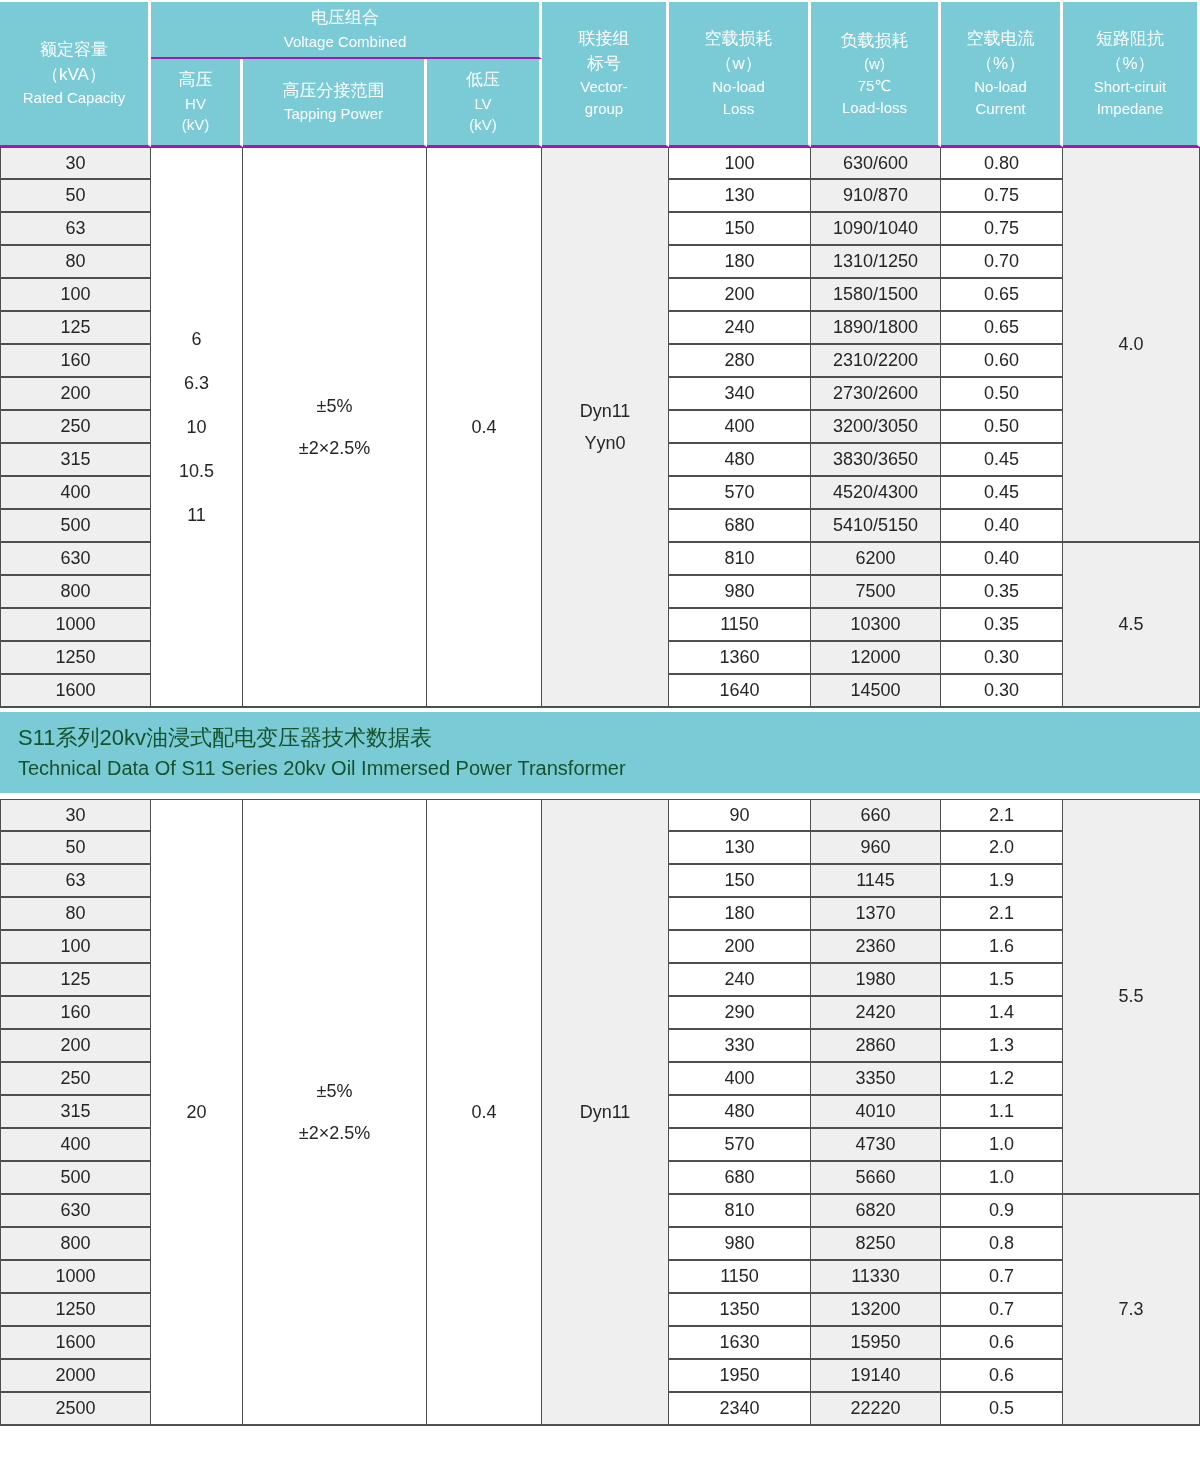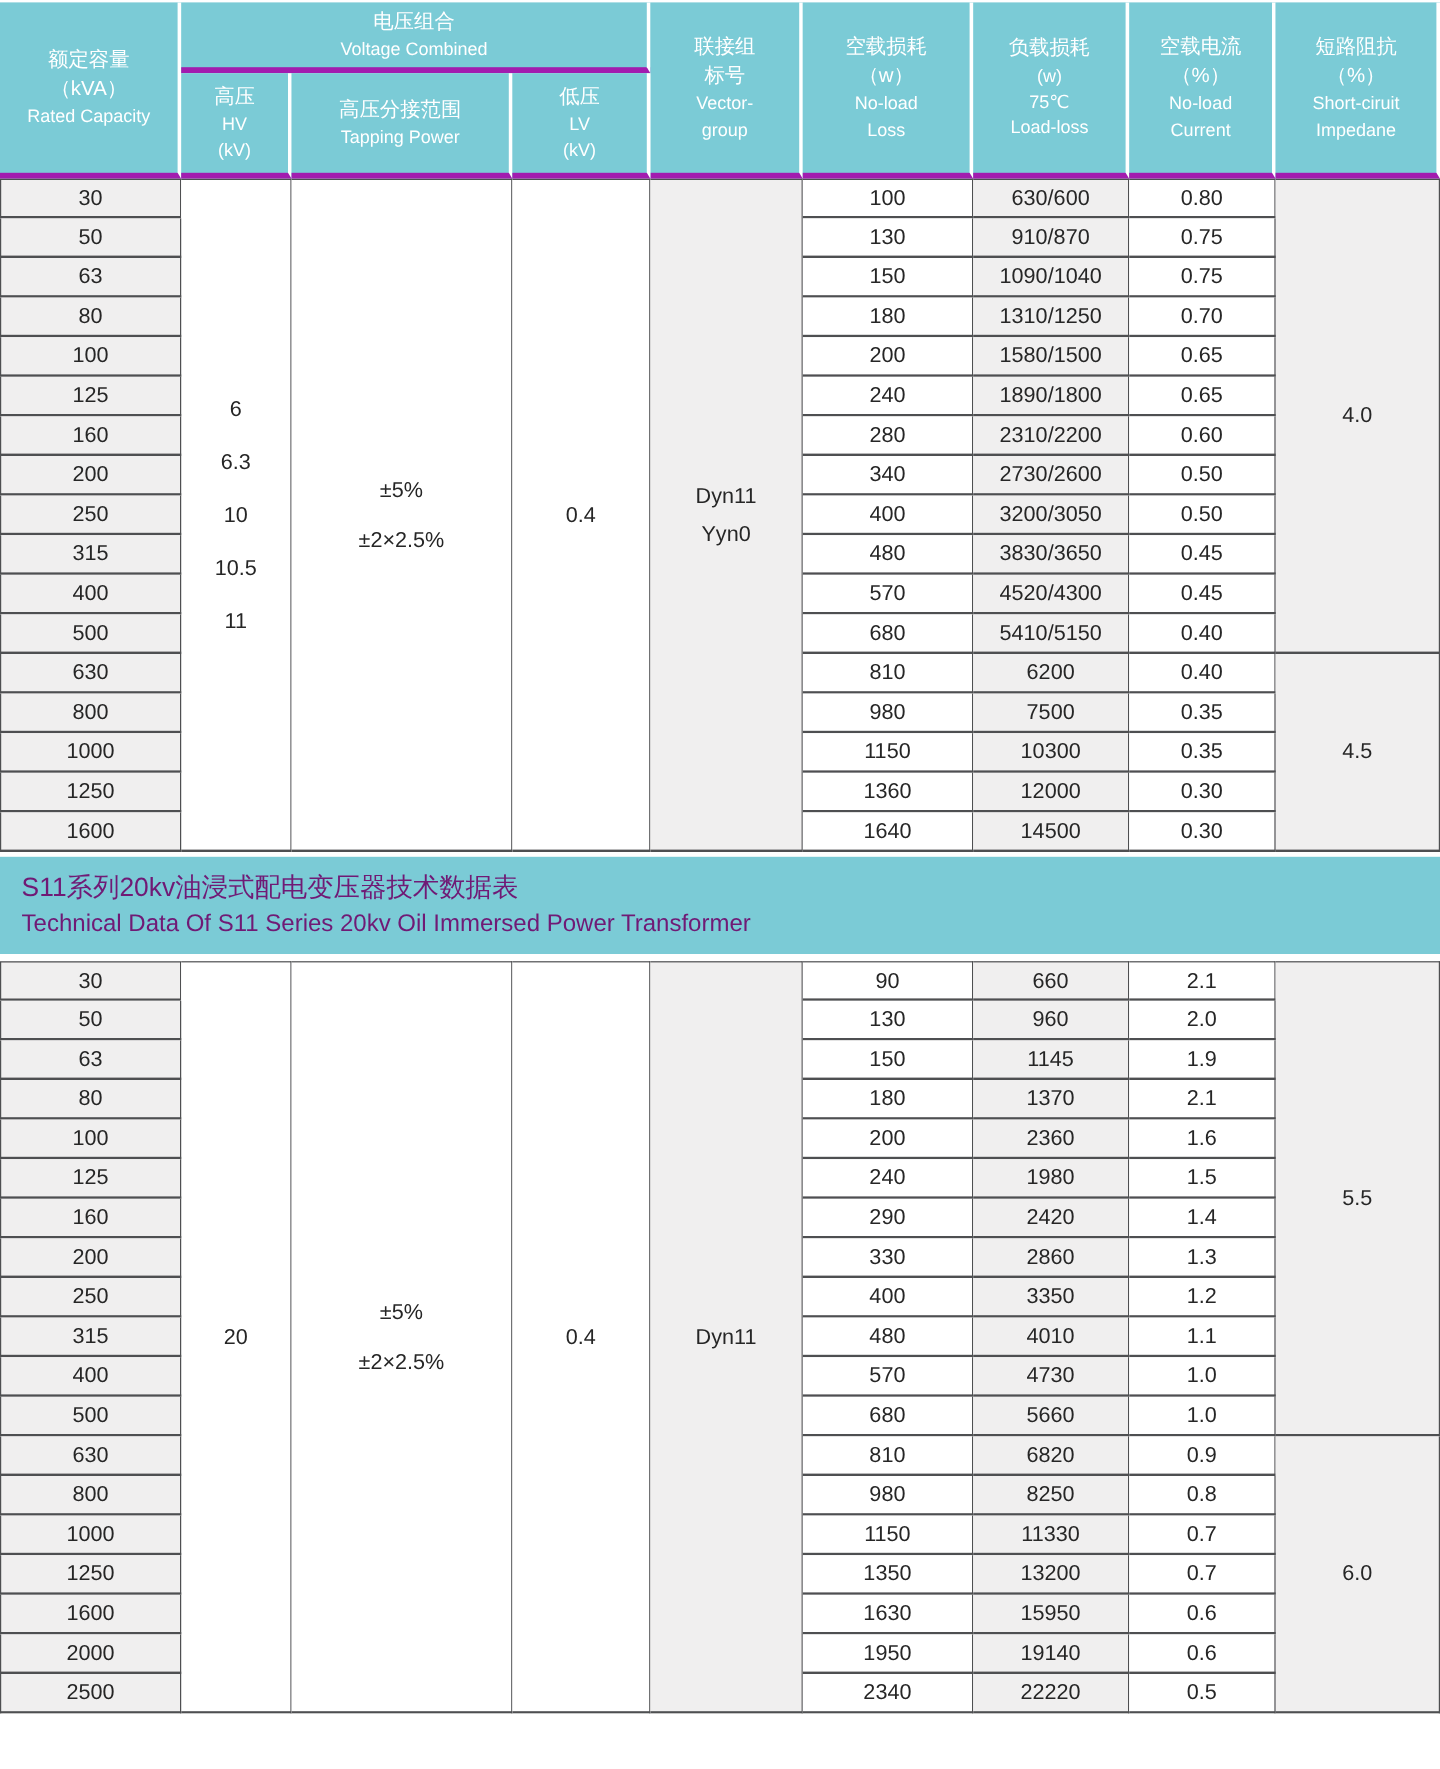--- a/index.html
+++ b/index.html
@@ -21,21 +21,21 @@
 
   
   thead th.hd{
     background:#7bcbd6;
     color:#ffffff;
     font-weight:normal;
     text-align:center;
     vertical-align:middle;
     padding:4px 2px;
     border-right:3px solid #ffffff;
-    border-bottom:5px solid #a21caf;
+    border-bottom:2px solid #a21caf;
   }
   thead tr.hd-row-top th{height:57px;}
   thead tr.hd-row-sub th{height:88px;}
   thead th.hd.tall{height:145px;}
   .hd .zh{font-size:17px;line-height:1.45;}
   .hd .en{font-size:15px;line-height:1.45;}
 
   
   tbody td.cell{
     text-align:center;
@@ -54,21 +54,21 @@
 
   .stack-wide div{line-height:44px;}
   .stack-mid  div{line-height:42px;}
   .stack-tight div{line-height:32px;}
 
   
   .banner{
     width:1200px;
     box-sizing:border-box;
     background:#7bcbd6;
-    color:#701a75;
+    color:#14532d;
     margin:4px 0 6px 0;
     padding:9px 0 11px 18px;
   }
   .banner-zh{font-size:22px;line-height:1.5;}
   .banner-en{font-size:20px;line-height:1.4;}
 </style>
 </head>
 <body>
 
 <div class="page">
@@ -380,21 +380,21 @@
           <td class="cell c-gray first-col">500</td>
           <td class="cell c-white">680</td>
           <td class="cell c-gray">5660</td>
           <td class="cell c-white">1.0</td>
         </tr>
         <tr>
           <td class="cell c-gray first-col">630</td>
           <td class="cell c-white">810</td>
           <td class="cell c-gray">6820</td>
           <td class="cell c-white">0.9</td>
-          <td class="cell c-gray imp" rowspan="7">6.0</td>
+          <td class="cell c-gray imp" rowspan="7">7.3</td>
         </tr>
         <tr>
           <td class="cell c-gray first-col">800</td>
           <td class="cell c-white">980</td>
           <td class="cell c-gray">8250</td>
           <td class="cell c-white">0.8</td>
         </tr>
         <tr>
           <td class="cell c-gray first-col">1000</td>
           <td class="cell c-white">1150</td>

